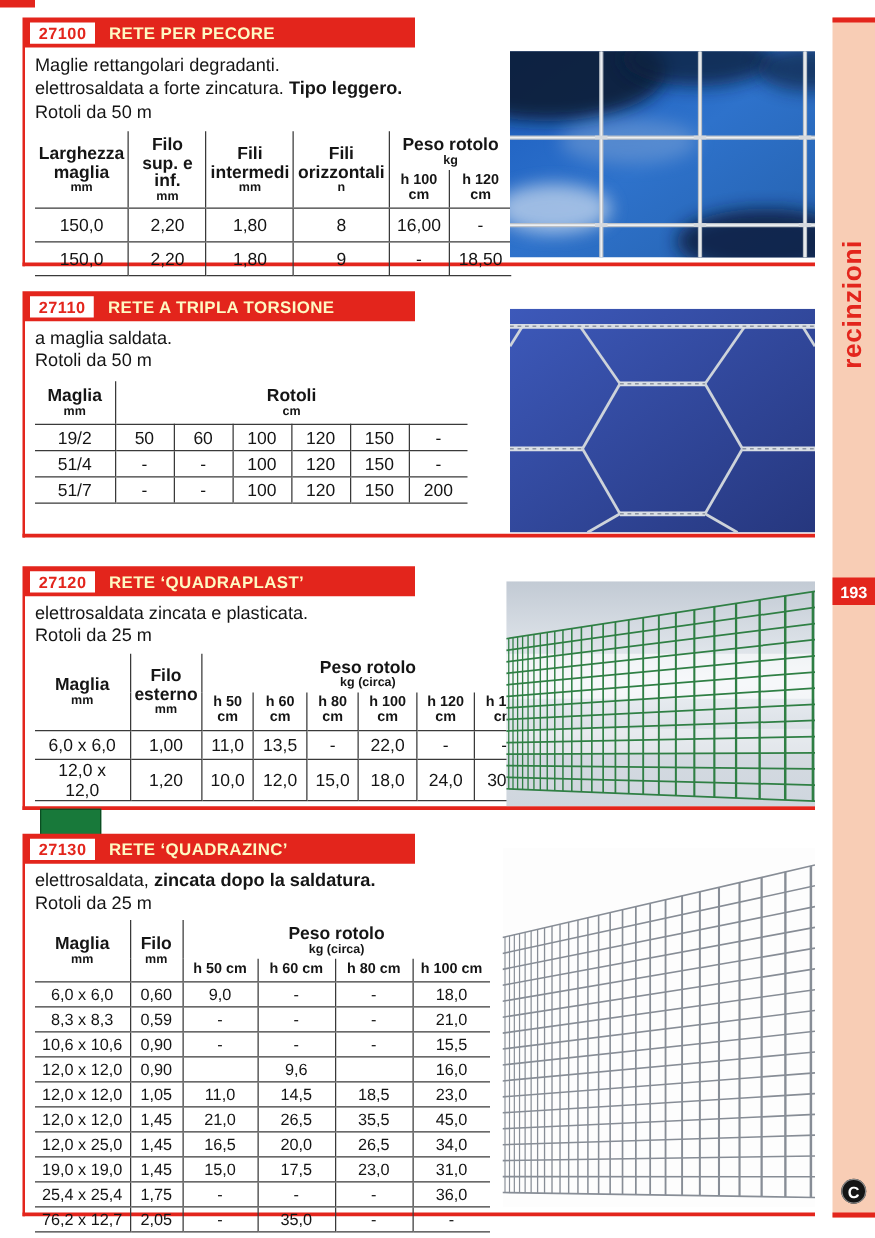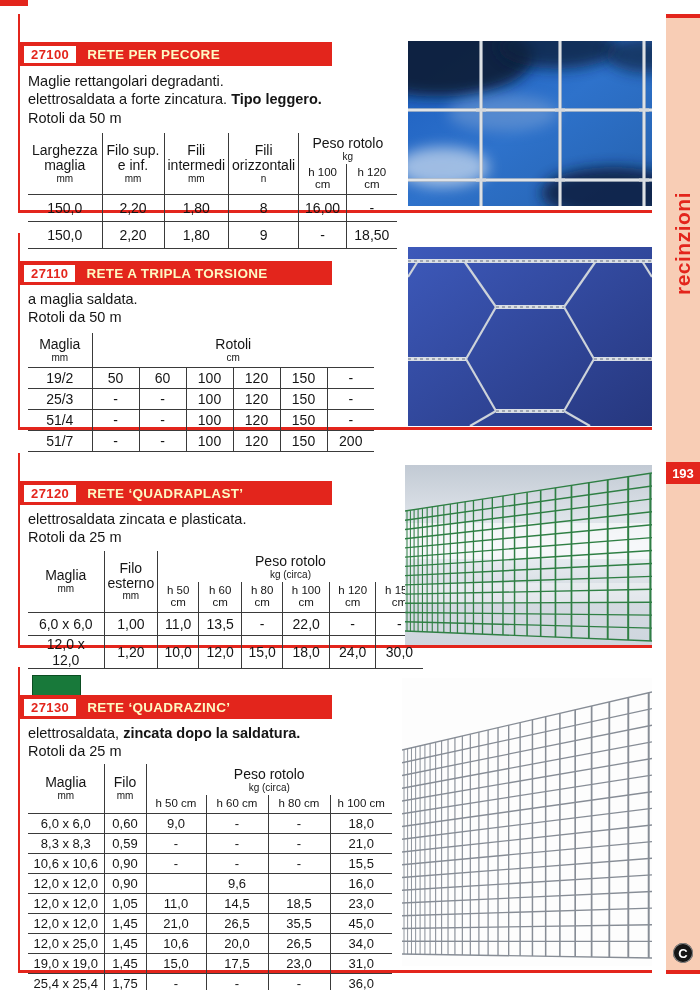--- a/index.html
+++ b/index.html
@@ -4,30 +4,30 @@
 <style>
   :root{ --red:#e3251c; --ink:#151515; --line:#3a3a3a; }
   html,body{margin:0;padding:0;}
   body{width:700px;height:990px;position:relative;background:#fff;overflow:hidden;
        font-family:"Liberation Sans",sans-serif;color:var(--ink);}
   .topmark{position:absolute;left:0;top:0;width:28px;height:6px;background:var(--red);}
 
   
   .section{position:absolute;left:18px;width:634px;box-sizing:border-box;
            border-left:2px solid var(--red);border-bottom:3px solid var(--red);}
-  .hdr{height:24px;width:312px;background:var(--red);display:flex;align-items:center;margin-top:28px;}
+  .hdr{height:24px;width:312px;background:var(--red);display:flex;align-items:center;}
   .code{background:#fff;color:var(--red);font-weight:bold;font-size:13px;
         padding:1px 7px;margin-left:4px;letter-spacing:.4px;}
   .ttl{color:#fef9c3;font-weight:bold;font-size:13.5px;margin-left:11px;letter-spacing:.3px;}
   .desc{margin:6px 0 0 8px;font-size:14.5px;line-height:1.27;}
 
   
   table.cat{border-collapse:collapse;text-align:center;margin:6px 0 0 8px;
             font-size:14px;color:var(--ink);}
-  .cat th{font-weight:normal;line-height:1.05;padding:2px 3px;font-size:14px;vertical-align:middle;text-align:center;}
+  .cat th{font-weight:bold;line-height:1.05;padding:2px 3px;font-size:14px;vertical-align:middle;text-align:center;}
   .cat th small{display:block;font-size:10px;line-height:1.1;}
   .cat th.peso{vertical-align:top;padding-top:3px;}
   .cat th.rs{border-bottom:1px solid var(--line);}
   .cat .vline{border-left:1px solid var(--line);}
   .cat tr.sub th{font-size:11.5px;border-bottom:1px solid var(--line);
                  vertical-align:bottom;padding-bottom:4px;}
   .cat tbody td{border-bottom:1px solid var(--line);padding:0 4px;}
   .cat tbody td + td{border-left:1px solid var(--line);}
   .t1 tbody td{height:26px;}
   .t2 tbody td{height:20px;} .t2 thead th{height:30px;}
@@ -179,29 +179,20 @@
       <tr>
         <th class="rs"><span>Maglia</span><small>mm</small></th>
         <th colspan="6" class="rs vline"><span>Rotoli</span><small>cm</small></th>
       </tr>
     </thead>
     <tbody>
         <tr>
           <td>19/2</td>
           <td>50</td>
           <td>60</td>
-          <td>100</td>
-          <td>120</td>
-          <td>150</td>
-          <td>-</td>
-        </tr>
-        <tr>
-          <td>25/3</td>
-          <td>-</td>
-          <td>-</td>
           <td>100</td>
           <td>120</td>
           <td>150</td>
           <td>-</td>
         </tr>
         <tr>
           <td>51/4</td>
           <td>-</td>
           <td>-</td>
           <td>100</td>
@@ -451,21 +442,21 @@
           <td>12,0 x 12,0</td>
           <td>1,45</td>
           <td>21,0</td>
           <td>26,5</td>
           <td>35,5</td>
           <td>45,0</td>
         </tr>
         <tr>
           <td>12,0 x 25,0</td>
           <td>1,45</td>
-          <td>10,6</td>
+          <td>16,5</td>
           <td>20,0</td>
           <td>26,5</td>
           <td>34,0</td>
         </tr>
         <tr>
           <td>19,0 x 19,0</td>
           <td>1,45</td>
           <td>15,0</td>
           <td>17,5</td>
           <td>23,0</td>

